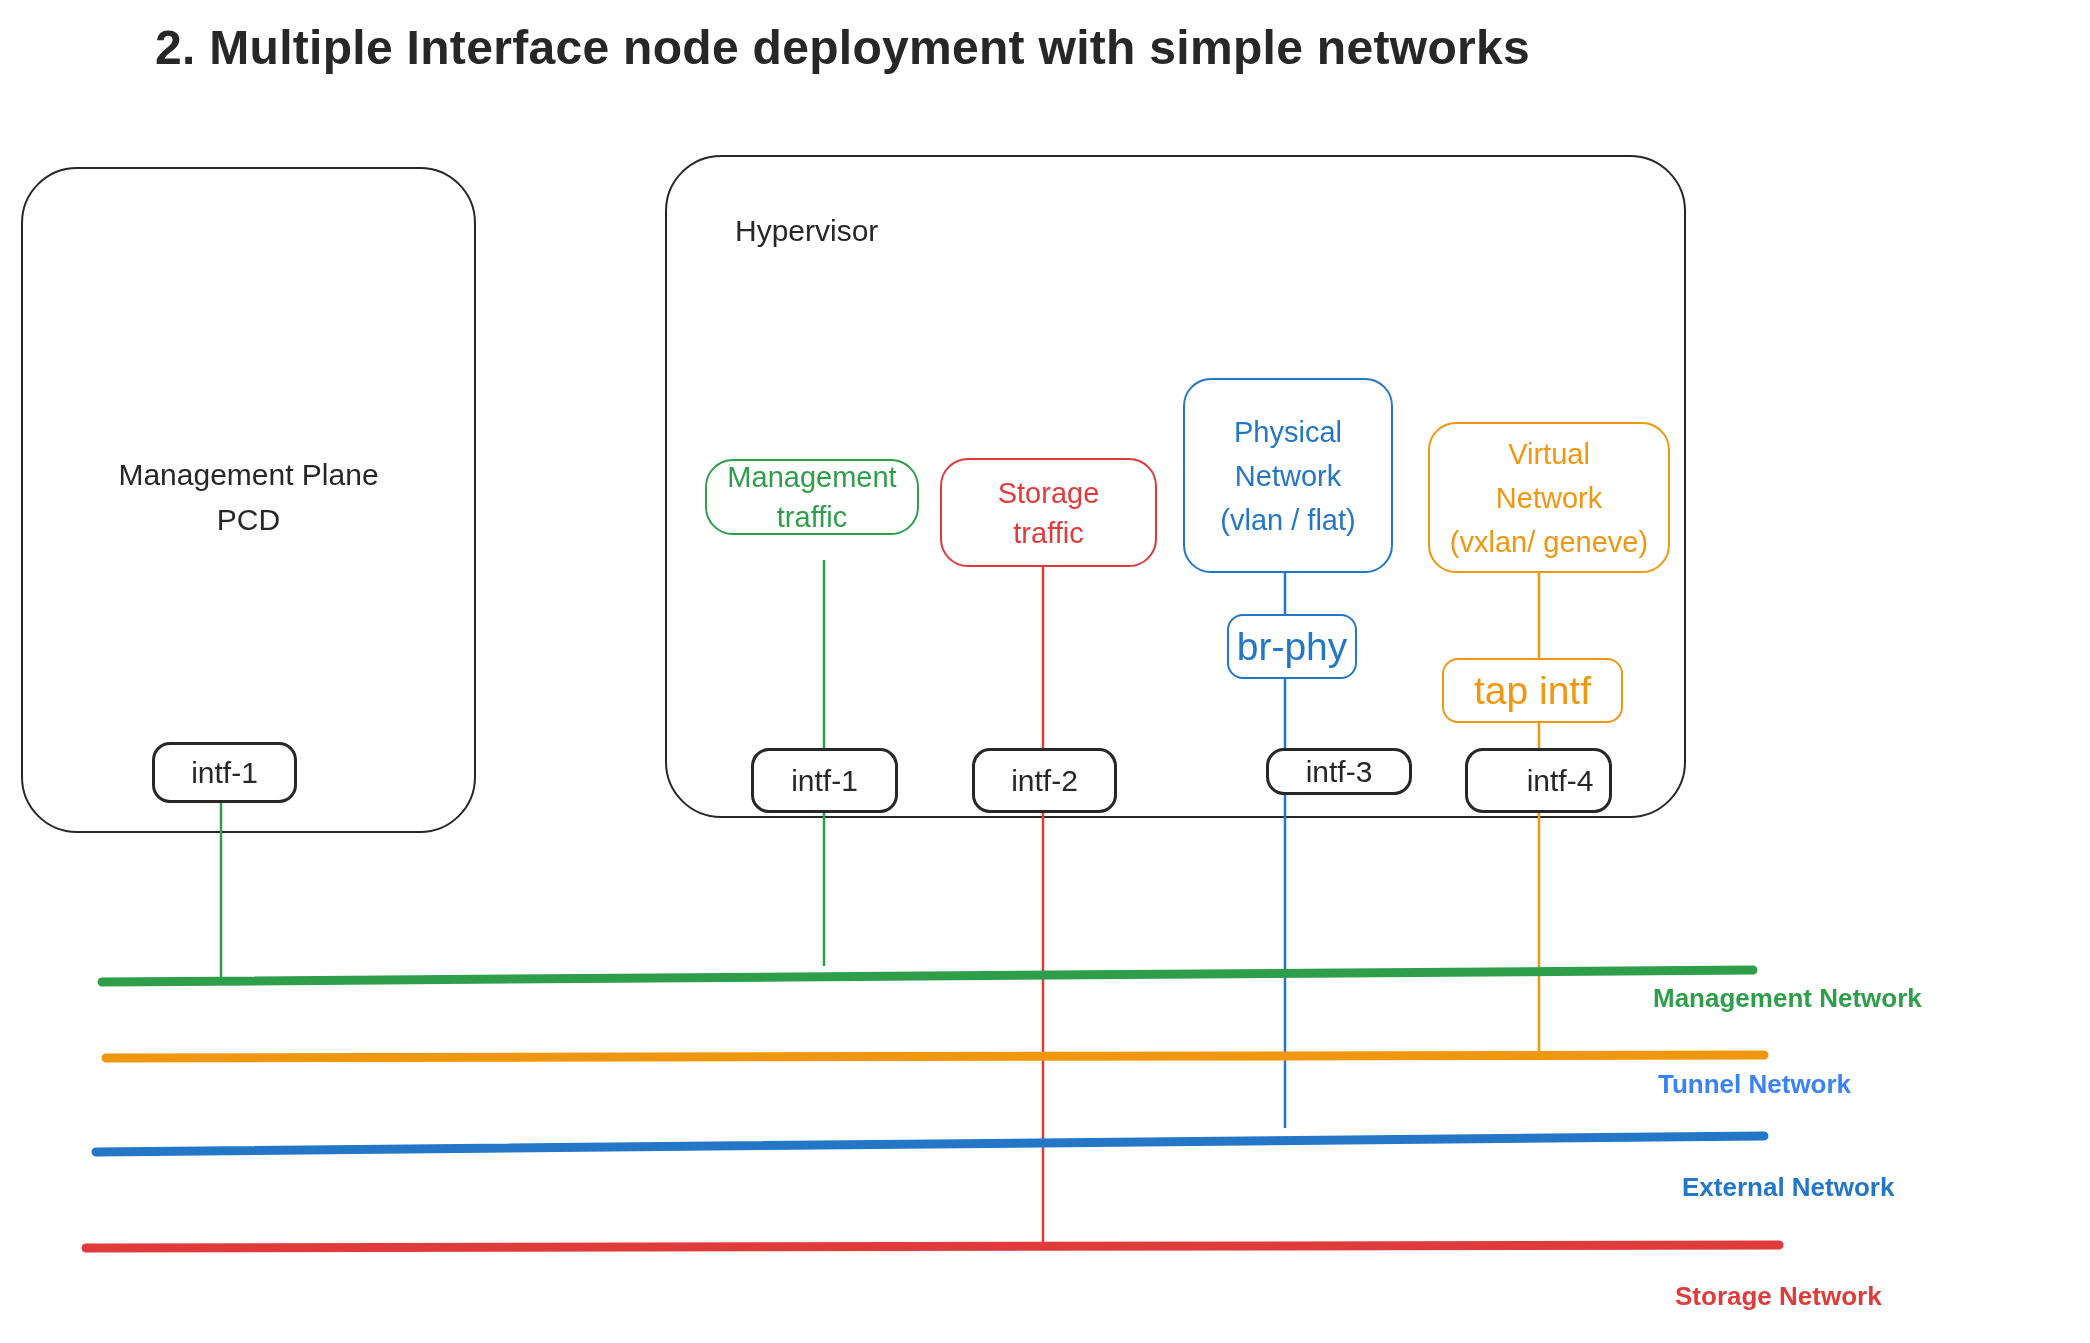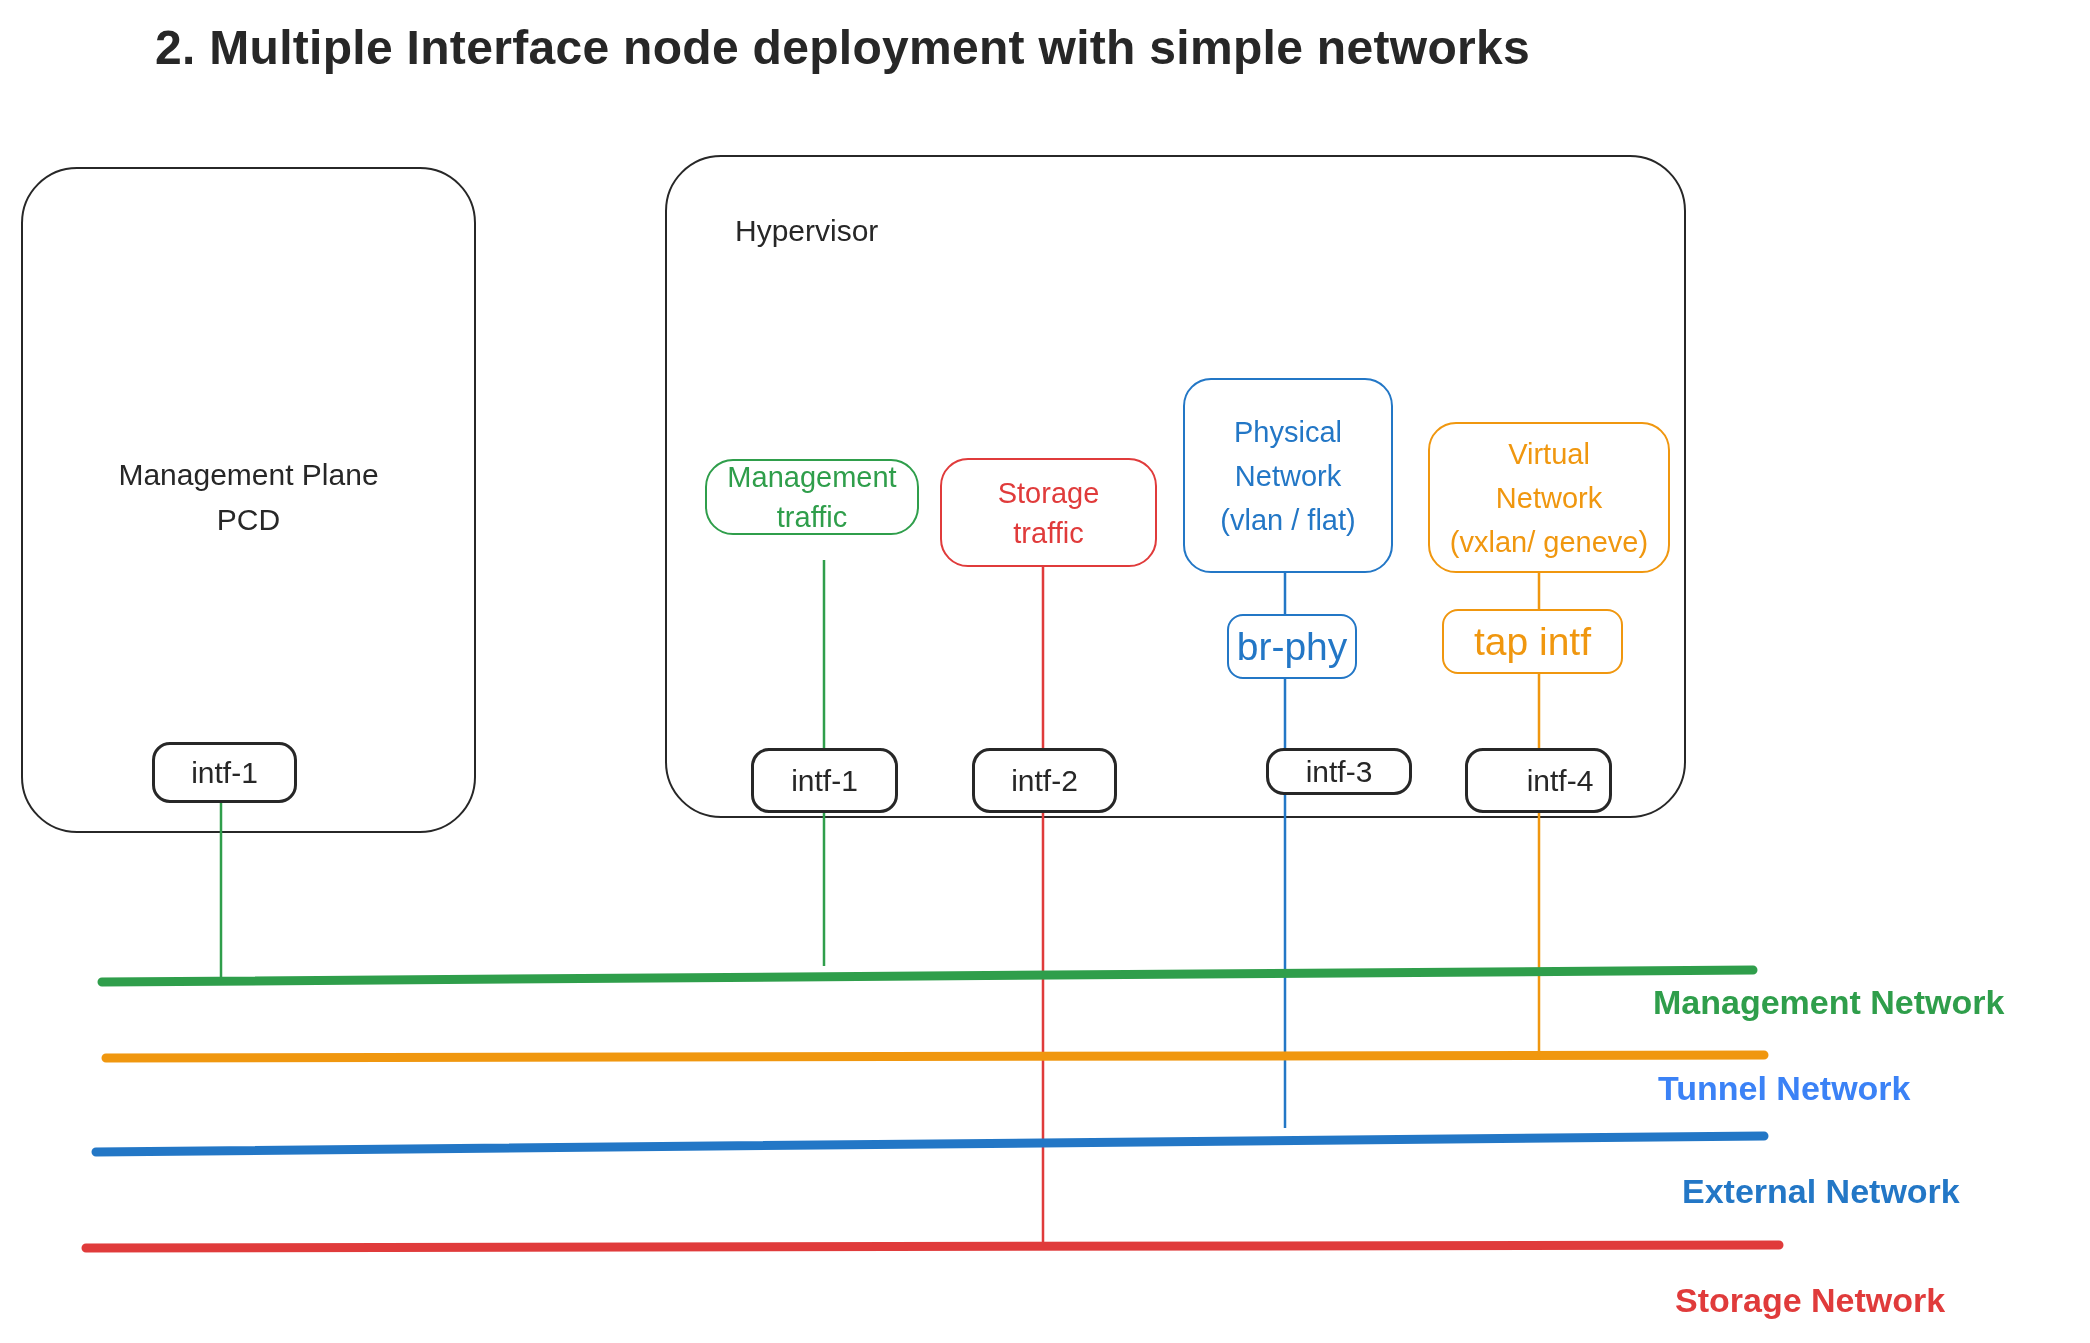--- a/index.html
+++ b/index.html
@@ -29,21 +29,21 @@
   }
   .traffic{border-radius:28px;border:2.5px solid;font-size:29px;line-height:40px;font-weight:400;}
   .net3{line-height:44px;}
   .bridge{border-radius:16px;border:2.5px solid;font-size:39px;}
   .intf{border:3px solid #272727;border-radius:18px;font-size:30px;color:#272727;}
   .green{color:#2f9e4b;border-color:#2f9e4b;}
   .red{color:#e03b3b;border-color:#e03b3b;}
   .blue{color:#2377c6;border-color:#2377c6;}
   .orange{color:#f0970f;border-color:#f0970f;}
   #wires{position:absolute;left:0;top:0;z-index:1;}
-  .net-label{position:absolute;font-size:34px;font-weight:600;z-index:2;white-space:nowrap;}
+  .net-label{position:absolute;font-size:26px;font-weight:600;z-index:2;white-space:nowrap;}
   .lab-green{color:#2f9e4b;}
   .lab-orange{color:#3b82f6;}
   .lab-blue{color:#2377c6;}
   .lab-red{color:#e03b3b;}
 </style>
 </head>
 <body>
 
 <div id="canvas">
 
@@ -90,21 +90,21 @@
   </div>
   <div class="node traffic net3 orange" style="left:1428px;top:422px;width:242px;height:151px;">
     <div>Virtual</div>
     <div>Network</div>
     <div>(vxlan/ geneve)</div>
   </div>
 
   <div class="node bridge blue" style="left:1227px;top:614px;width:130px;height:65px;">
     <span>br-phy</span>
   </div>
-  <div class="node bridge orange" style="left:1442px;top:609px;width:181px;height:65px;">
+  <div class="node bridge orange" style="left:1442px;top:658px;width:181px;height:65px;">
     <span>tap intf</span>
   </div>
 
   <div class="node intf" style="left:751px;top:748px;width:147px;height:65px;">
     <span>intf-1</span>
   </div>
   <div class="node intf" style="left:972px;top:748px;width:145px;height:65px;">
     <span>intf-2</span>
   </div>
   <div class="node intf" style="left:1266px;top:748px;width:146px;height:47px;">

